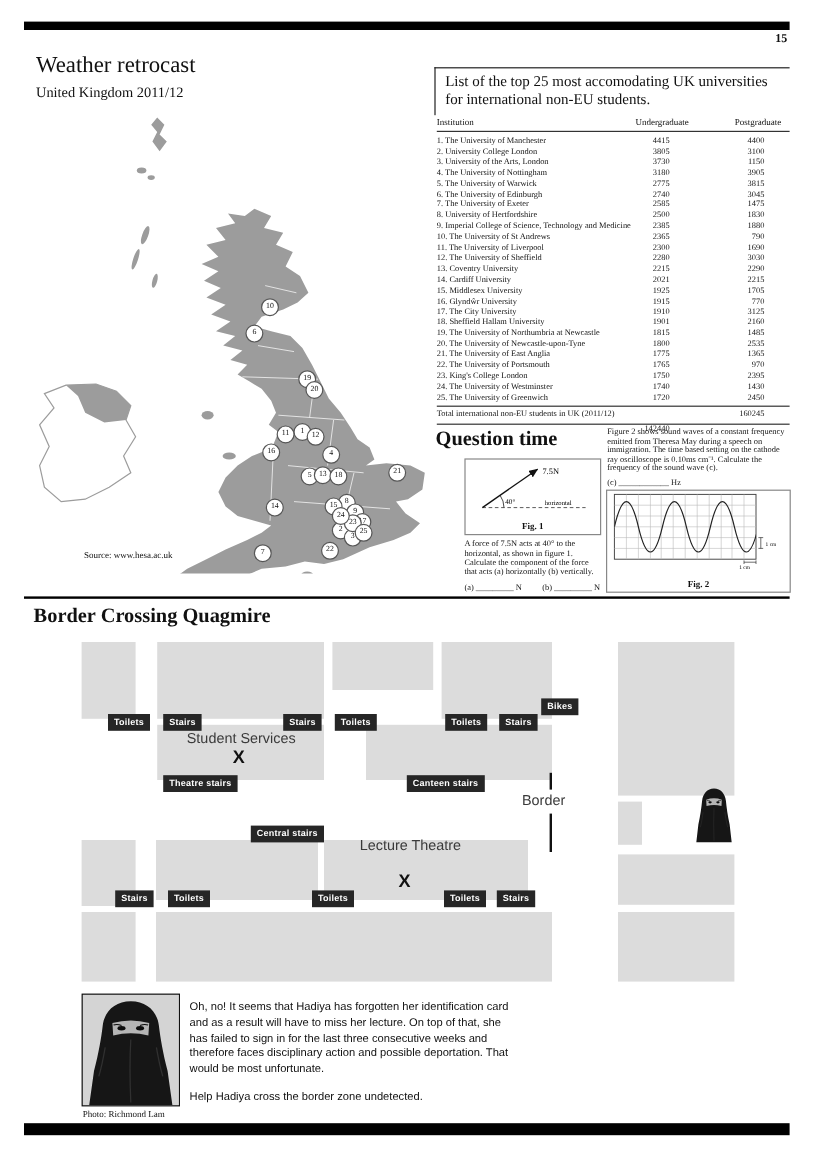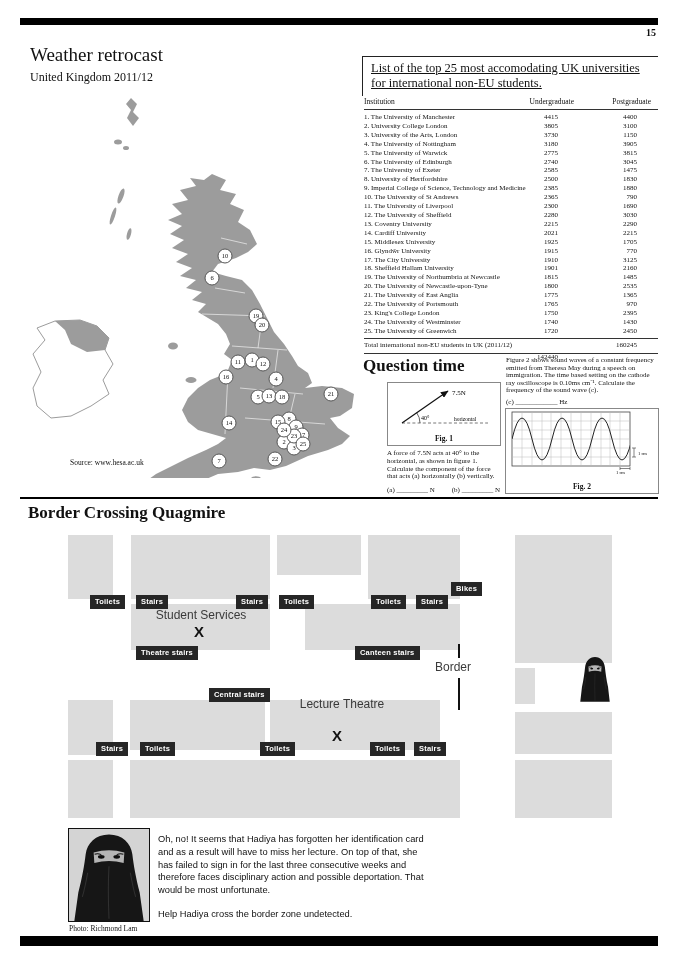--- a/index.html
+++ b/index.html
@@ -11,21 +11,21 @@
   
   .wt-title{position:absolute;left:30px;top:44px;font-size:19px;font-weight:normal;}
   .wt-sub{position:absolute;left:30px;top:70px;font-size:12px;}
   .map-wrap{position:absolute;left:25px;top:88px;width:340px;height:390px;}
   .map-wrap svg{position:absolute;left:0;top:0;}
   .marker{position:absolute;width:13px;height:13px;border-radius:50%;background:#fff;border:0.8px solid #555;transform:translate(-50%,-50%);display:flex;align-items:center;justify-content:center;font-size:6.5px;line-height:1;}
   .map-source{position:absolute;left:30px;top:458px;font-size:7.5px;margin-left:40px;}
   
   .uni-topline{position:absolute;left:362px;top:56px;width:296px;height:1px;background:#222;}
   .uni-vline{position:absolute;left:362px;top:56px;width:1px;height:40px;background:#222;}
-  .uni-title{position:absolute;left:371px;top:61px;width:282px;font-size:12.5px;line-height:15px;text-decoration:underline;}
+  .uni-title{position:absolute;left:371px;top:61px;width:282px;font-size:12.5px;line-height:15px;}
   .uni-header{position:absolute;left:364px;top:97px;width:294px;height:10px;font-size:7.5px;}
   .uni-header .h-ug{position:absolute;right:84px;top:0;}
   .uni-header .h-pg{position:absolute;right:7px;top:0;}
   .hline{position:absolute;left:364px;width:294px;height:1px;background:#333;}
   .uni-rows{position:absolute;left:364px;top:113px;width:294px;}
   .uni-row{position:relative;font-size:7px;line-height:8.9px;white-space:nowrap;}
   .uni-row .c-ug{position:absolute;right:100px;top:0;}
   .uni-row .c-pg{position:absolute;right:21px;top:0;}
   .uni-total{position:absolute;left:364px;top:341px;width:294px;font-size:7px;line-height:9px;white-space:nowrap;}
   .uni-total .c-ug{position:absolute;right:100px;top:0;margin-top:12px;}
@@ -423,21 +423,21 @@
     <div>
 
     <div class="chip" style="left: 25px; top: 63px;">Toilets</div>
         <div class="chip" style="left: 71px; top: 63px;">Stairs</div>
         <div class="chip" style="left: 171px; top: 63px;">Stairs</div>
         <div class="chip" style="left: 214px; top: 63px;">Toilets</div>
         <div class="chip" style="left: 306px; top: 63px;">Toilets</div>
         <div class="chip" style="left: 351px; top: 63px;">Stairs</div>
         <div class="chip" style="left: 386px; top: 50px;">Bikes</div>
         <div class="chip" style="left: 71px; top: 114px;">Theatre stairs</div>
-        <div class="chip" style="left: 290px; top: 114px;">Canteen stairs</div>
+        <div class="chip" style="left: 274px; top: 114px;">Canteen stairs</div>
         <div class="chip" style="left: 144px; top: 156px;">Central stairs</div>
         <div class="chip" style="left: 31px; top: 210px;">Stairs</div>
         <div class="chip" style="left: 75px; top: 210px;">Toilets</div>
         <div class="chip" style="left: 195px; top: 210px;">Toilets</div>
         <div class="chip" style="left: 305px; top: 210px;">Toilets</div>
         <div class="chip" style="left: 349px; top: 210px;">Stairs</div>
       </div>
     <div>
 
     <div class="plan-label" style="left: 136px; top: 76px;">Student Services</div>

